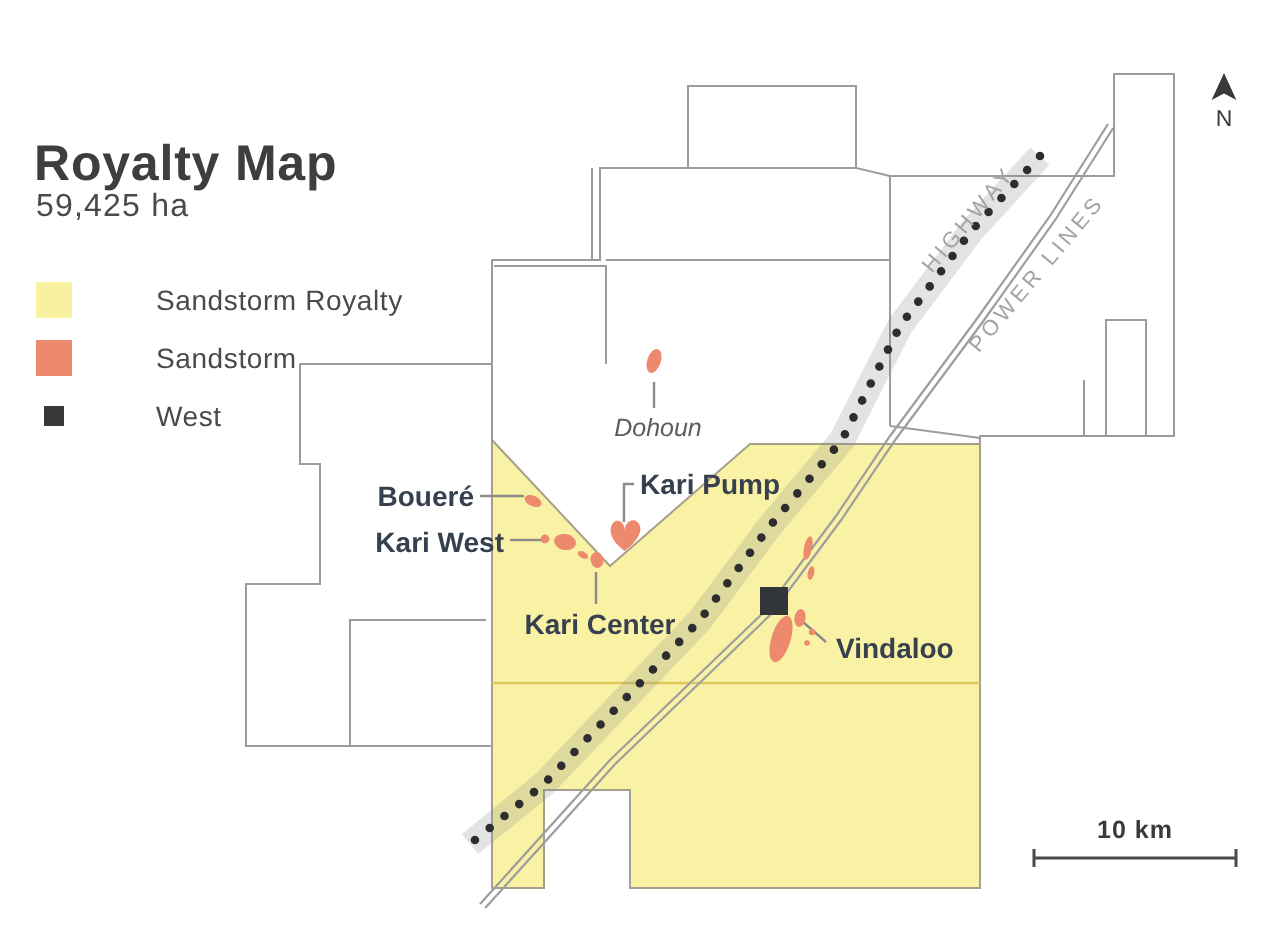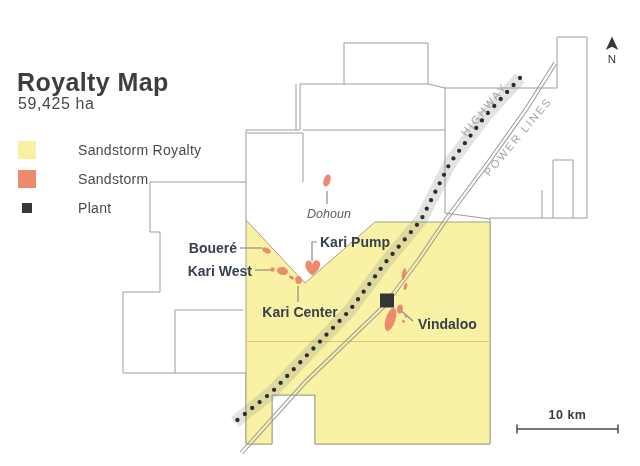--- a/index.html
+++ b/index.html
@@ -132,15 +132,15 @@
   <div class="legend-row">
     <div class="swatch-box">
         <div class="swatch-deposit"></div>
       </div>
     <div class="legend-label">Sandstorm</div>
   </div>
   <div class="legend-row">
     <div class="swatch-box">
         <div class="swatch-plant"></div>
       </div>
-    <div class="legend-label">Plant</div>
+    <div class="legend-label">West</div>
   </div>
 </div>
 
 </body></html>

